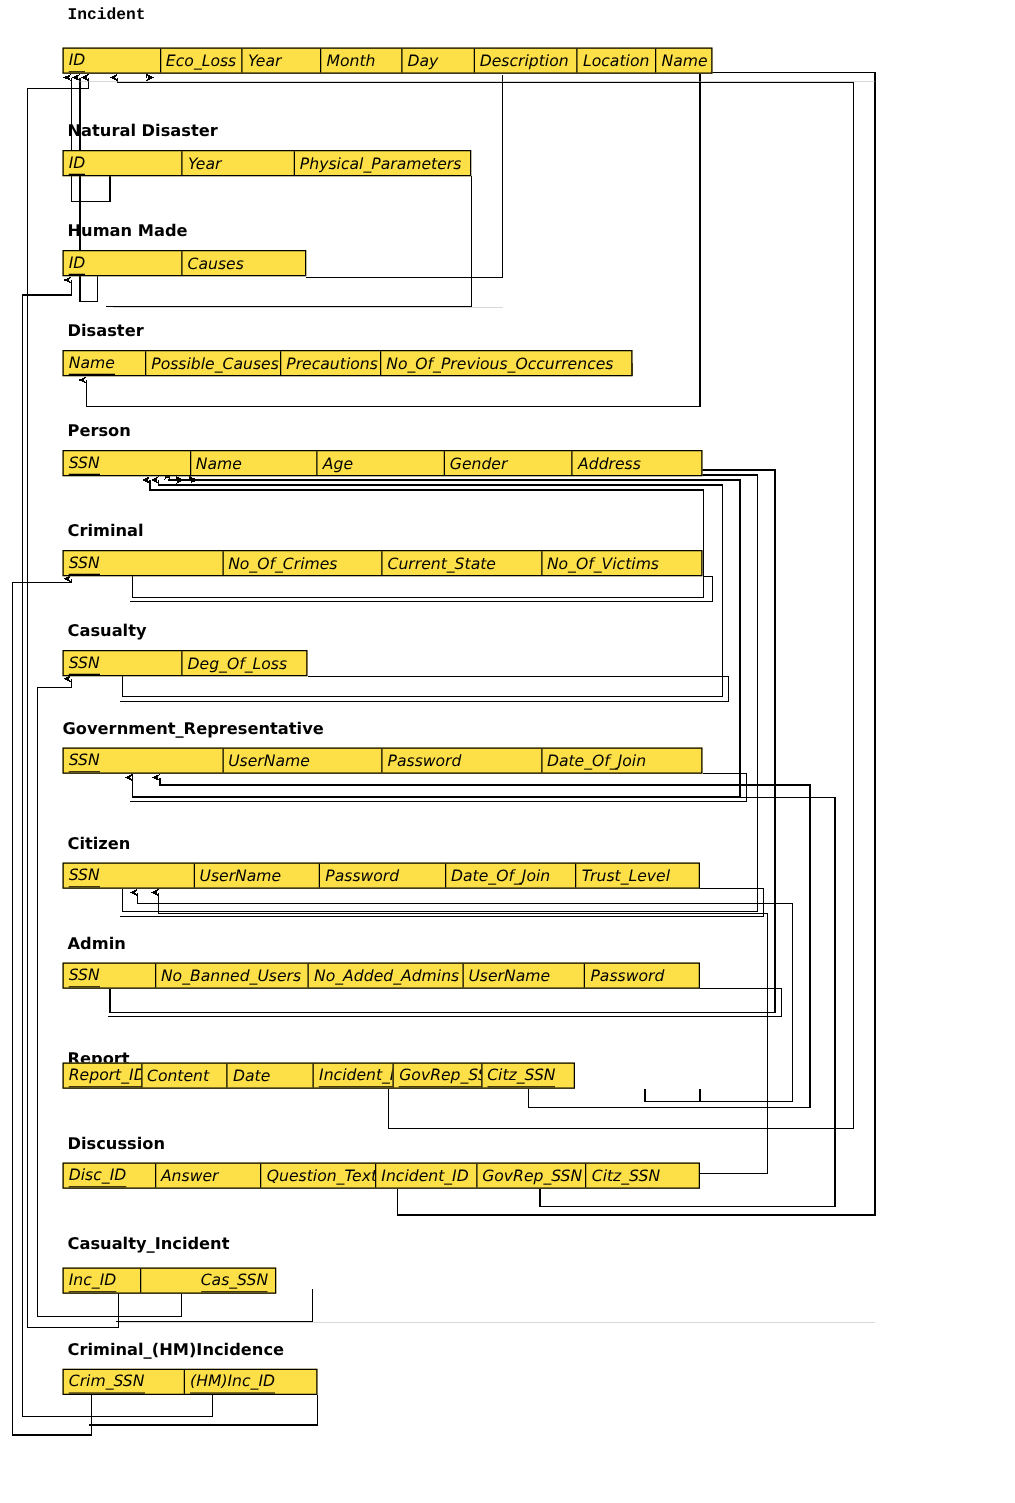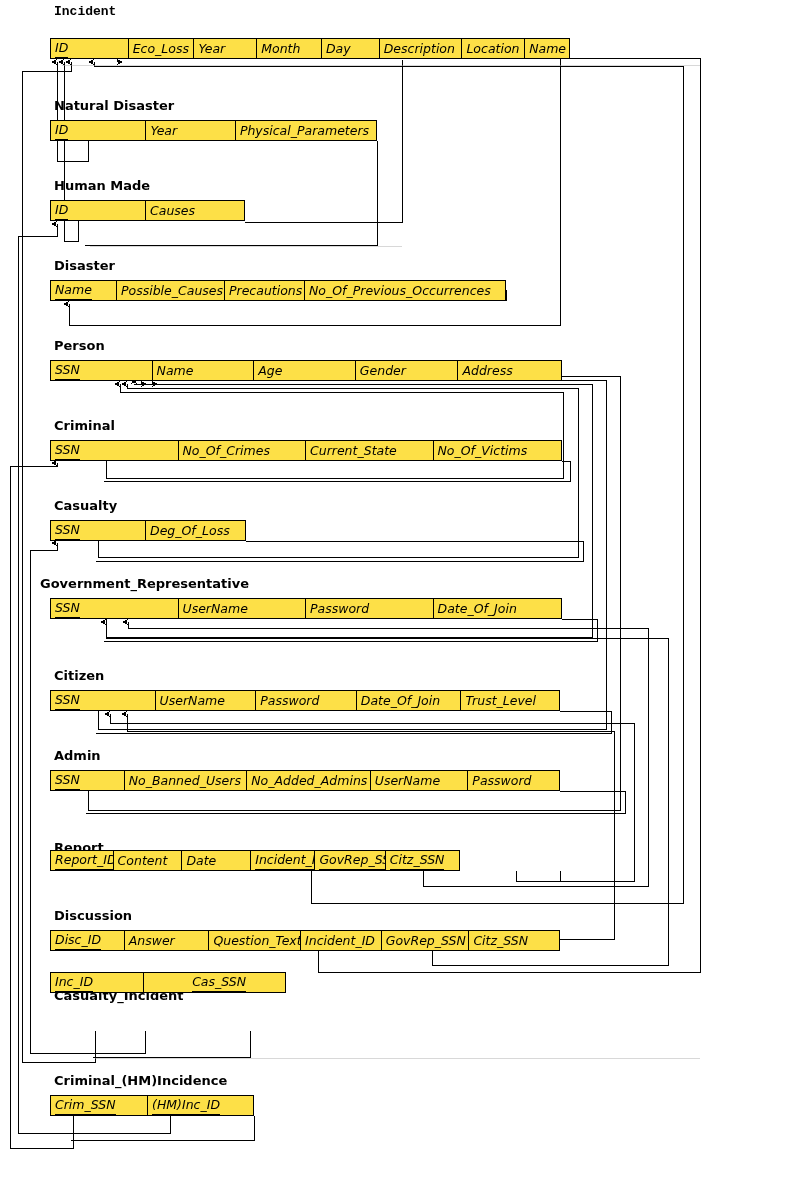--- a/index.html
+++ b/index.html
@@ -244,21 +244,21 @@
       </div>
       <div class="tbl-title" style="left: 54px; top: 498px;">Casualty</div>
       <div class="tbl" style="left: 50px; top: 520px; width: 196px;">
         <div class="attr pk" style="width: 96px;">
           <span class="lbl">SSN</span>
         </div>
         <div class="attr" style="width: 100px;">
           <span class="lbl">Deg_Of_Loss</span>
         </div>
       </div>
-      <div class="tbl-title" style="left: 40px; top: 576px;">Government_Representative</div>
+      <div class="tbl-title" style="left: 50px; top: 576px;">Government_Representative</div>
       <div class="tbl" style="left: 50px; top: 598px; width: 512px;">
         <div class="attr pk" style="width: 128px;">
           <span class="lbl">SSN</span>
         </div>
         <div class="attr" style="width: 128px;">
           <span class="lbl">UserName</span>
         </div>
         <div class="attr" style="width: 128px;">
           <span class="lbl">Password</span>
         </div>
@@ -338,21 +338,21 @@
           <span class="lbl">Incident_ID</span>
         </div>
         <div class="attr" style="width: 88px;">
           <span class="lbl">GovRep_SSN</span>
         </div>
         <div class="attr" style="width: 90px;">
           <span class="lbl">Citz_SSN</span>
         </div>
       </div>
       <div class="tbl-title" style="left: 54px; top: 988px;">Casualty_Incident</div>
-      <div class="tbl" style="left: 50px; top: 972px; width: 236px;">
+      <div class="tbl" style="left: 50px; top: 1014px; width: 171px;">
         <div class="attr pk" style="width: 98px;">
           <span class="lbl">Inc_ID</span>
         </div>
         <div class="attr pk" style="width: 102px; margin-left: 44px;">
           <span class="lbl">Cas_SSN</span>
         </div>
       </div>
       <div class="tbl-title" style="left: 54px; top: 1073px;">Criminal_(HM)Incidence</div>
       <div class="tbl" style="left: 50px; top: 1095px; width: 204px;">
         <div class="attr pk" style="width: 98px;">

